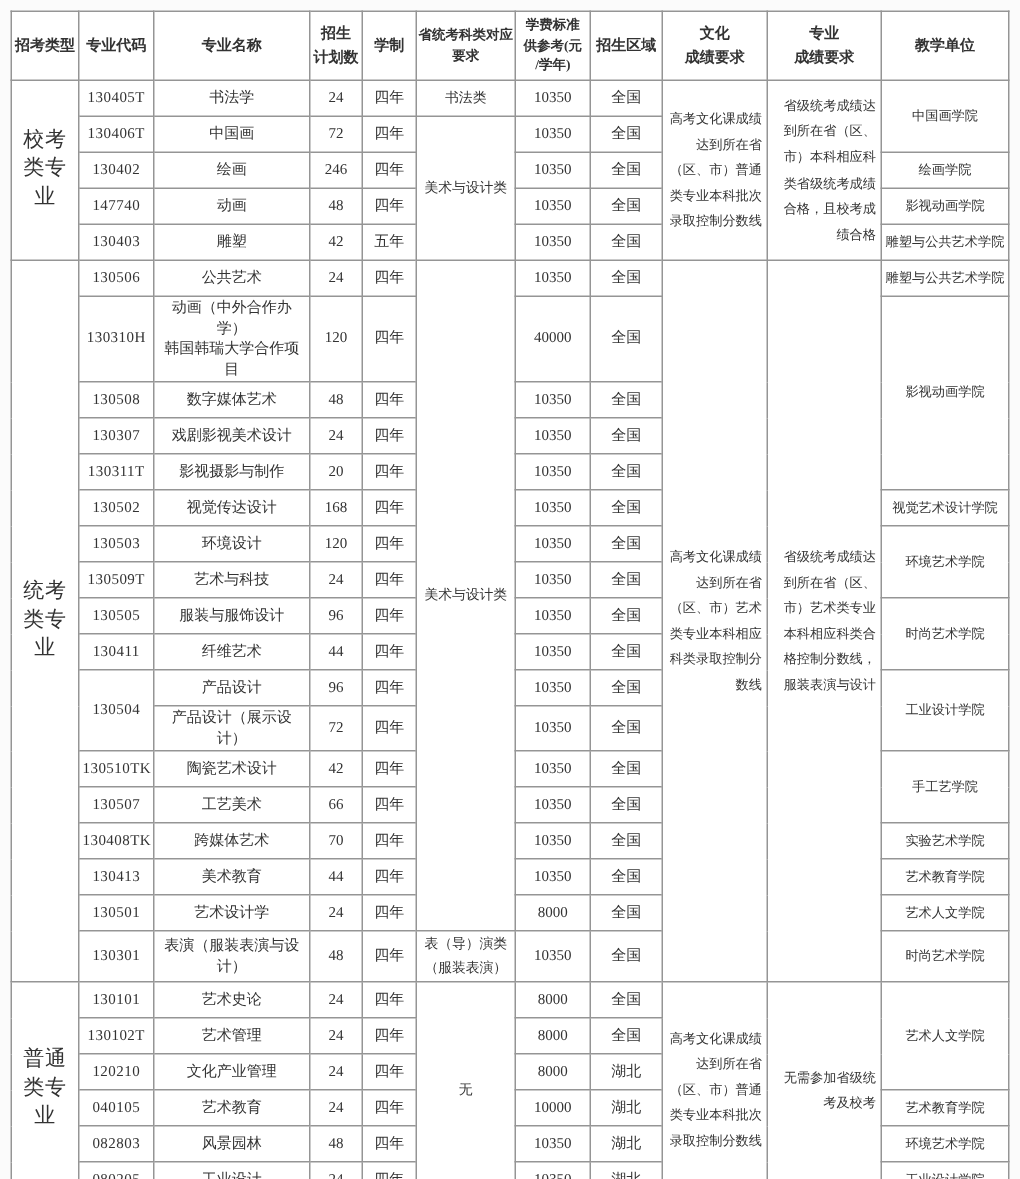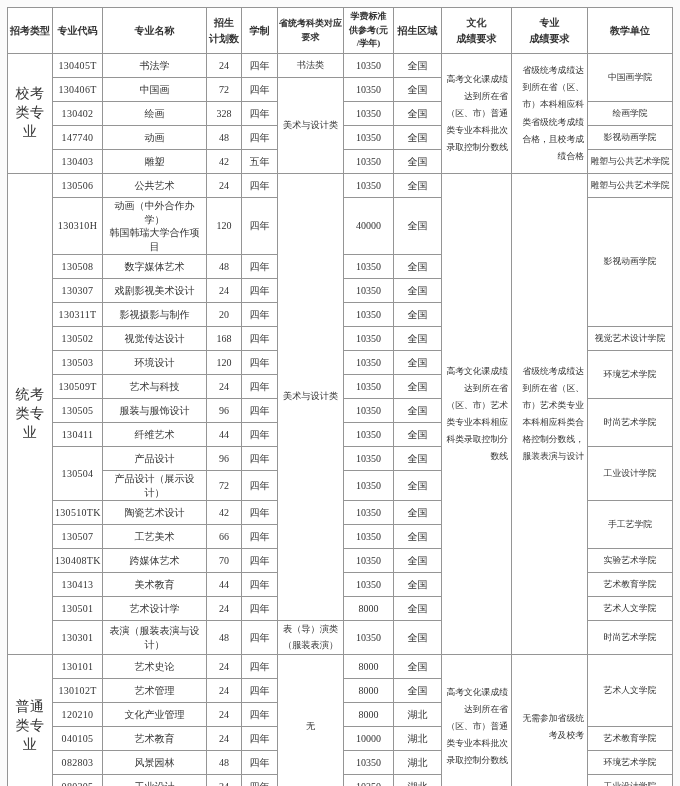--- a/index.html
+++ b/index.html
@@ -109,21 +109,21 @@
           <td class="col-2">中国画</td>
           <td class="col-3">72</td>
           <td class="col-4">四年</td>
           <td rowspan="4" class="col-5">美术与设计类</td>
           <td class="col-6">10350</td>
           <td class="col-7">全国</td>
         </tr>
         <tr>
           <td class="col-1">130402</td>
           <td class="col-2">绘画</td>
-          <td class="col-3">328</td>
+          <td class="col-3">246</td>
           <td class="col-4">四年</td>
           <td class="col-6">10350</td>
           <td class="col-7">全国</td>
           <td class="col-10">绘画学院</td>
         </tr>
         <tr>
           <td class="col-1">147740</td>
           <td class="col-2">动画</td>
           <td class="col-3">48</td>
           <td class="col-4">四年</td>

